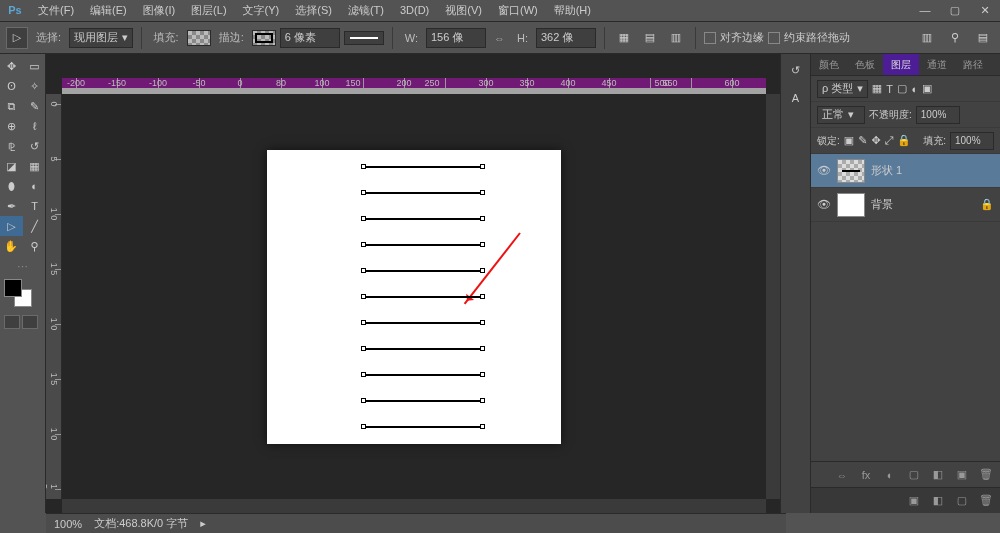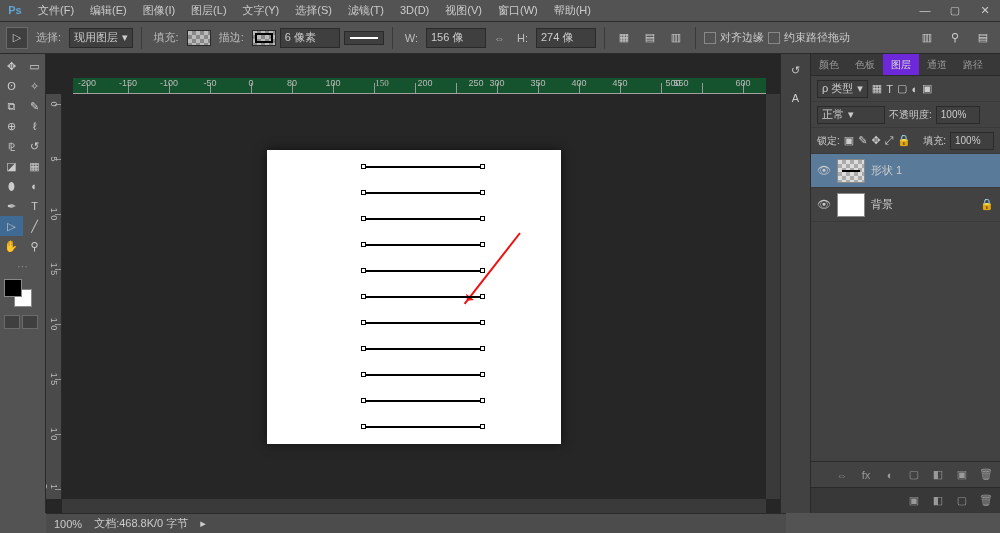--- a/index.html
+++ b/index.html
@@ -35,21 +35,21 @@
 .tool.sel { background:#3f6a93; }
 .color-wells { margin:6px 4px; position:relative; width:28px; height:28px; }
 .fg { position:absolute; top:0; left:0; width:18px; height:18px; background:#000; border:1px solid #888; }
 .bg { position:absolute; bottom:0; right:0; width:18px; height:18px; background:#fff; border:1px solid #888; }
 .mini-row { display:flex; gap:2px; padding:2px 4px; }
 .mini { width:16px; height:14px; border:1px solid #6a6a6a; background:#3f3f3f; }
 
 .doc-area { flex:1; background:#262626; position:relative; overflow:hidden; }
 .tabbar { height:24px; background:#424242; display:flex; align-items:end; padding-left:6px; border-bottom:1px solid #2a2a2a; }
 .doc-tab { background:#535353; border:1px solid #2a2a2a; border-bottom:none; padding:3px 10px; font-size:10px; color:#ddd; }
-.ruler-h { position:absolute; top:24px; left:16px; right:14px; height:16px; background:#14532d; border-bottom:1px solid #a3a3a3; overflow:hidden;margin-left:11px; }
+.ruler-h { position:absolute; top:24px; left:16px; right:14px; height:16px; background:#701a75; border-bottom:6px solid #a3a3a3; overflow:hidden; }
 .ruler-h .tick { position:absolute; bottom:0; width:1px; height:6px; background:#999; }
 .ruler-h .tick.major { height:10px; }
 .ruler-h .lbl { position:absolute; top:0; font-size:9px; color:#bbb; transform:translateX(-50%); }
 .ruler-v { position:absolute; top:40px; left:0; width:16px; bottom:14px; background:#4a4a4a; border-right:1px solid #2a2a2a; }
 .ruler-v .tick { position:absolute; right:0; width:6px; height:1px; background:#999; }
 .ruler-v .lbl { position:absolute; right:2px; font-size:9px; color:#bbb; writing-mode:vertical-rl; transform:translateY(-50%); }
 
 .canvas-wrap { position:absolute; top:40px; left:16px; right:14px; bottom:14px; display:flex; align-items:center; justify-content:center; }
 .page { background:#fff; width:294px; height:294px; box-shadow:0 0 10px rgba(0,0,0,.6); position:relative; }
 .line-shape { position:absolute; left:33%; width:40%; height:2px; background:#000; }
@@ -60,21 +60,21 @@
 
 .vscroll { position:absolute; top:40px; right:0; width:14px; bottom:14px; background:#3a3a3a; }
 .hscroll { position:absolute; left:16px; right:14px; bottom:0; height:14px; background:#3a3a3a; }
 
 .rpanel-strip { width:30px; background:#424242; border-left:1px solid #2a2a2a; display:flex; flex-direction:column; align-items:center; padding-top:6px; gap:8px; }
 .strip-ico{ width:20px; height:20px; display:flex; align-items:center; justify-content:center; }
 
 .rpanel { width:190px; background:#424242; border-left:1px solid #2a2a2a; display:flex; flex-direction:column; }
 .panel-tabs { display:flex; height:22px; background:#383838; border-bottom:1px solid #2a2a2a; }
 .ptab { padding:0 8px; line-height:22px; font-size:10px; color:#999; cursor:default; }
-.ptab.act { background:#6d28d9; color:#ddd; }
+.ptab.act { background:#4c1d95; color:#ddd; }
 .panel-row { height:26px; display:flex; align-items:center; padding:0 6px; gap:4px; border-bottom:1px solid #3a3a3a; background:#424242; }
 .mini-dd { background:#3f3f3f; border:1px solid #2a2a2a; height:18px; font-size:10px; padding:0 4px; color:#ccc; display:flex; align-items:center; gap:4px; }
 .layer-list { flex:1; }
 .layer { display:flex; align-items:center; height:34px; border-bottom:1px solid #3a3a3a; padding:0 6px; gap:6px; }
 .layer.sel { background:#5a7a99; }
 .eye { width:14px; height:14px; display:flex; align-items:center; justify-content:center; }
 .thumb { width:28px; height:24px; background:#fff; border:1px solid #888; position:relative; }
 .thumb.shape { background:repeating-conic-gradient(#aaa 0 25%, #ddd 0 50%) 0 0/8px 8px; }
 .thumb.shape::after{content:"";position:absolute;left:4px;right:4px;top:10px;height:2px;background:#000;}
 .lock-ico { margin-left:auto; color:#aaa; }
@@ -122,21 +122,21 @@
   <div class="swatch stroke"></div>
   <div class="num-field">6 像素</div>
   <div class="dash-prev">
       <span></span>
     </div>
   <div class="sep"></div>
   <span class="opt-label">W:</span>
   <div class="num-field">156 像</div>
   <span class="opt-label">⇔</span>
   <span class="opt-label">H:</span>
-  <div class="num-field">274 像</div>
+  <div class="num-field">362 像</div>
   <div class="sep"></div>
   <div class="align-ico">▦</div>
   <div class="align-ico">▤</div>
   <div class="align-ico">▥</div>
   <div class="sep"></div>
   <div class="chk-wrap">
       <div class="chk"></div>
       <span>对齐边缘</span>
     </div>
   <div class="chk-wrap">
@@ -196,25 +196,25 @@
         <div class="lbl" style="left: 96px; text-align: right;">-100</div>
         <div class="tick major" style="left: 137px;"></div>
         <div class="lbl" style="left: 137px;">-50</div>
         <div class="tick major" style="left: 178px;"></div>
         <div class="lbl" style="left: 178px;">0</div>
         <div class="tick major" style="left: 219px;"></div>
         <div class="lbl" style="left: 219px;">80</div>
         <div class="tick major" style="left: 260px;"></div>
         <div class="lbl" style="left: 260px;">100</div>
         <div class="tick major" style="left: 301px;"></div>
-        <div class="lbl" style="left: 309px; font-family: Liberation Serif, serif;">150</div>
+        <div class="lbl" style="left: 291px;">150</div>
         <div class="tick major" style="left: 342px;"></div>
-        <div class="lbl" style="left: 352px;">200</div>
+        <div class="lbl" style="left: 342px;">200</div>
         <div class="tick major" style="left: 383px;"></div>
-        <div class="lbl" style="left: 403px;">250</div>
+        <div class="lbl" style="left: 370px;">250</div>
         <div class="tick major" style="left: 424px;"></div>
         <div class="lbl" style="left: 424px;">300</div>
         <div class="tick major" style="left: 465px;"></div>
         <div class="lbl" style="left: 465px;">350</div>
         <div class="tick major" style="left: 506px;"></div>
         <div class="lbl" style="left: 506px; text-align: center;">400</div>
         <div class="tick major" style="left: 547px;"></div>
         <div class="lbl" style="left: 547px;">450</div>
         <div class="tick major" style="left: 588px;"></div>
         <div class="lbl" style="left: 600px;">500</div>
@@ -313,21 +313,21 @@
           <span>ρ 类型</span>
           <span>▾</span>
         </div>
       <span>▦</span>
       <span>T</span>
       <span>▢</span>
       <span>◐</span>
       <span>▣</span>
     </div>
     <div class="panel-row">
-      <div class="mini-dd" style="width:68px">
+      <div class="mini-dd" style="width:48px">
           <span>正常</span>
           <span>▾</span>
         </div>
       <span style="font-size:10px">不透明度:</span>
       <div class="mini-dd" style="width:44px">100%</div>
     </div>
     <div class="panel-row">
       <span style="font-size:10px">锁定:</span>
       <span>▣</span>
       <span>✎</span>

